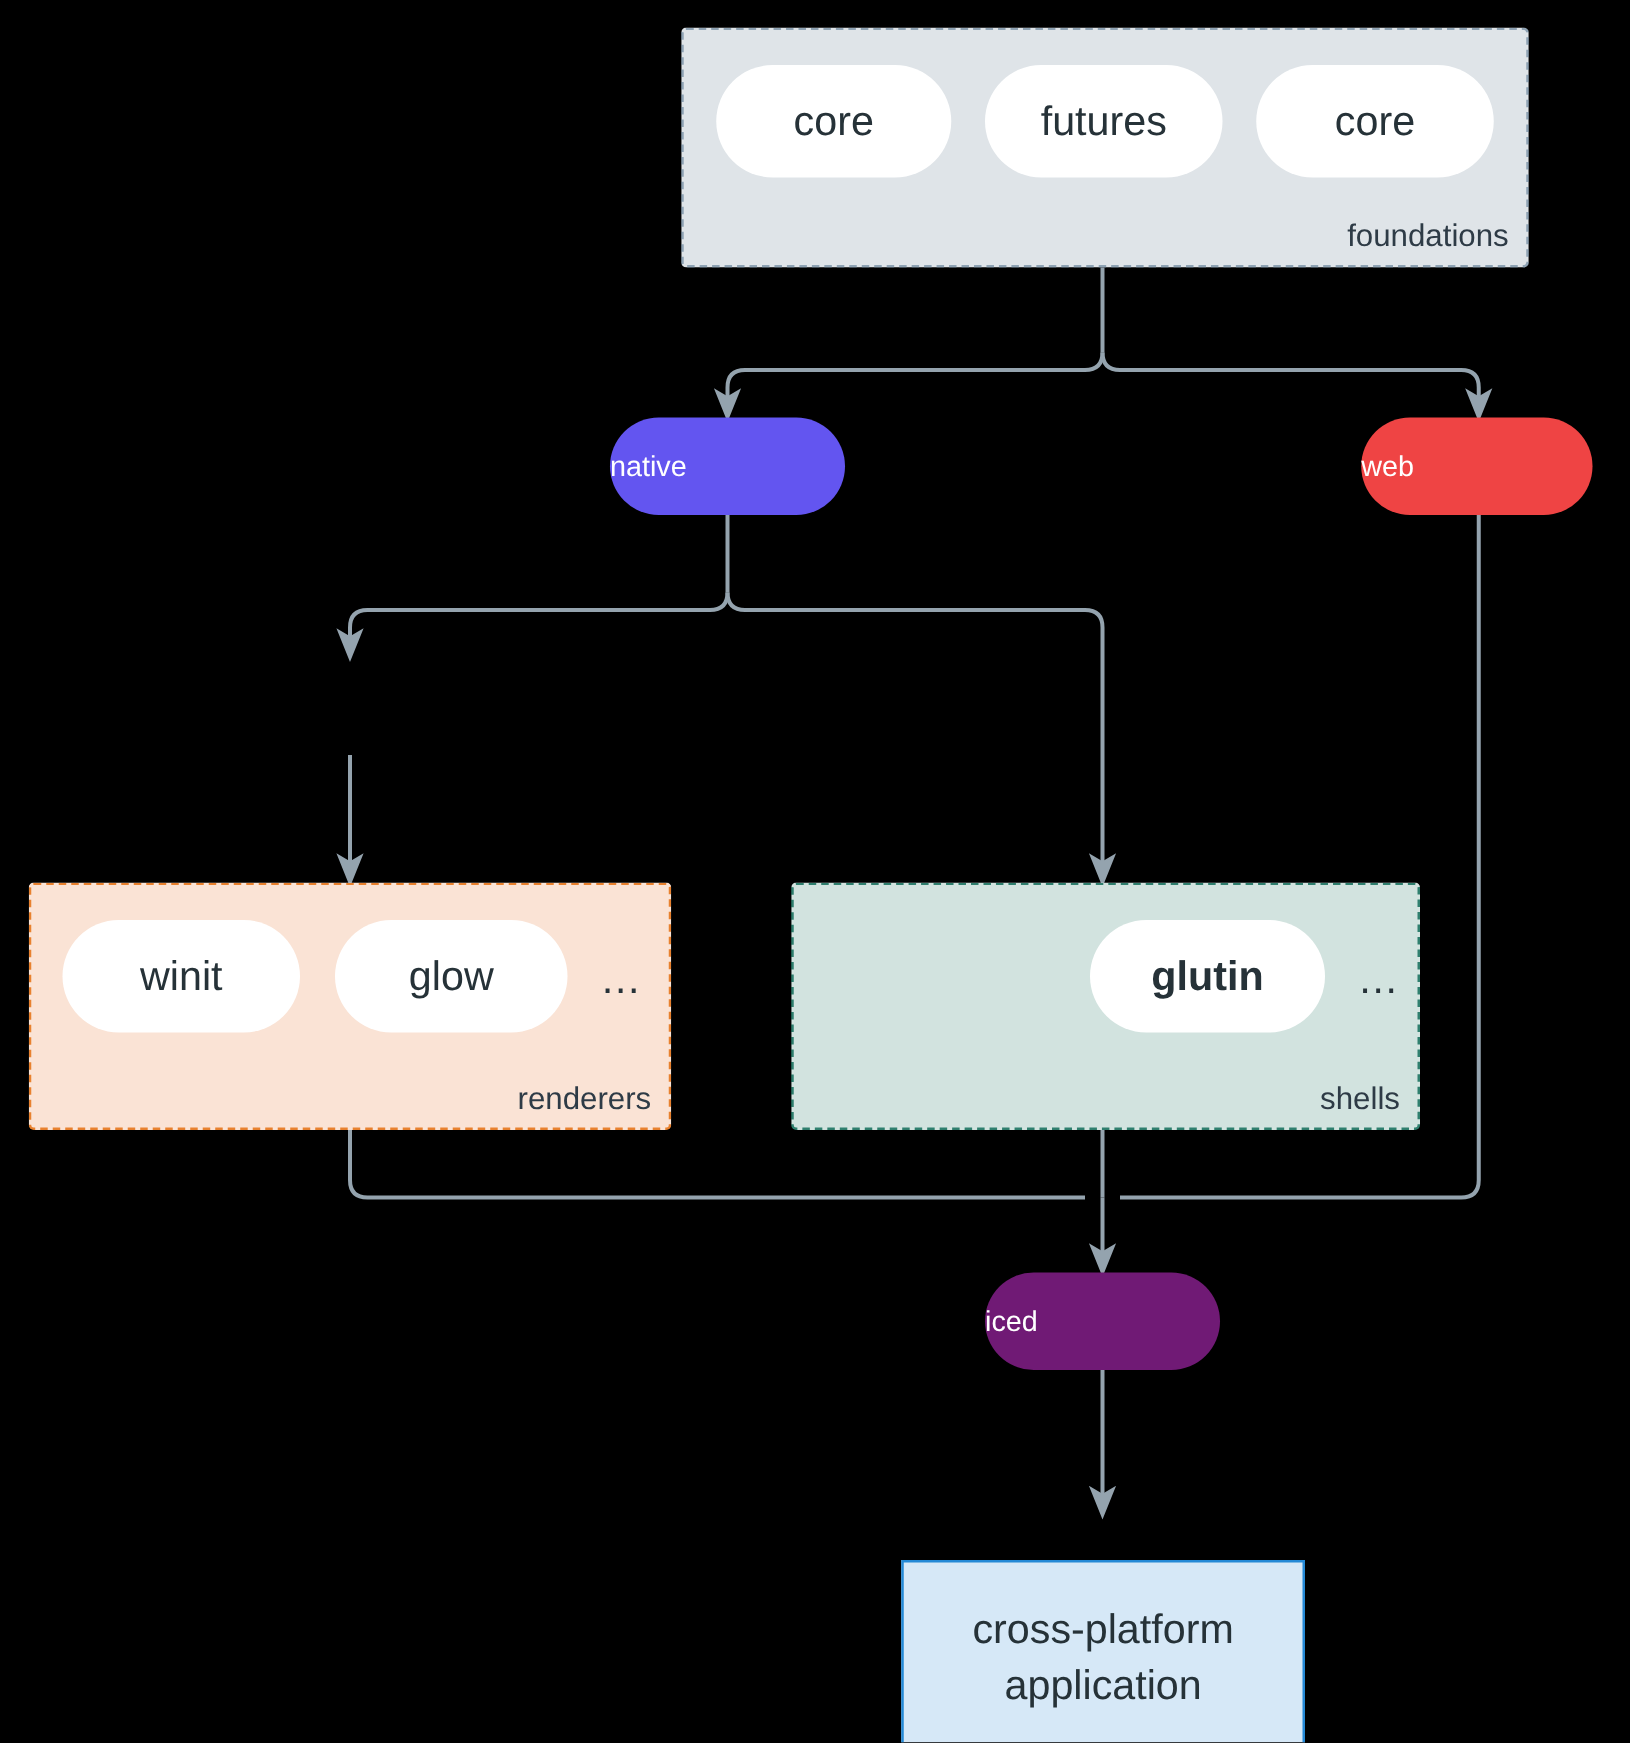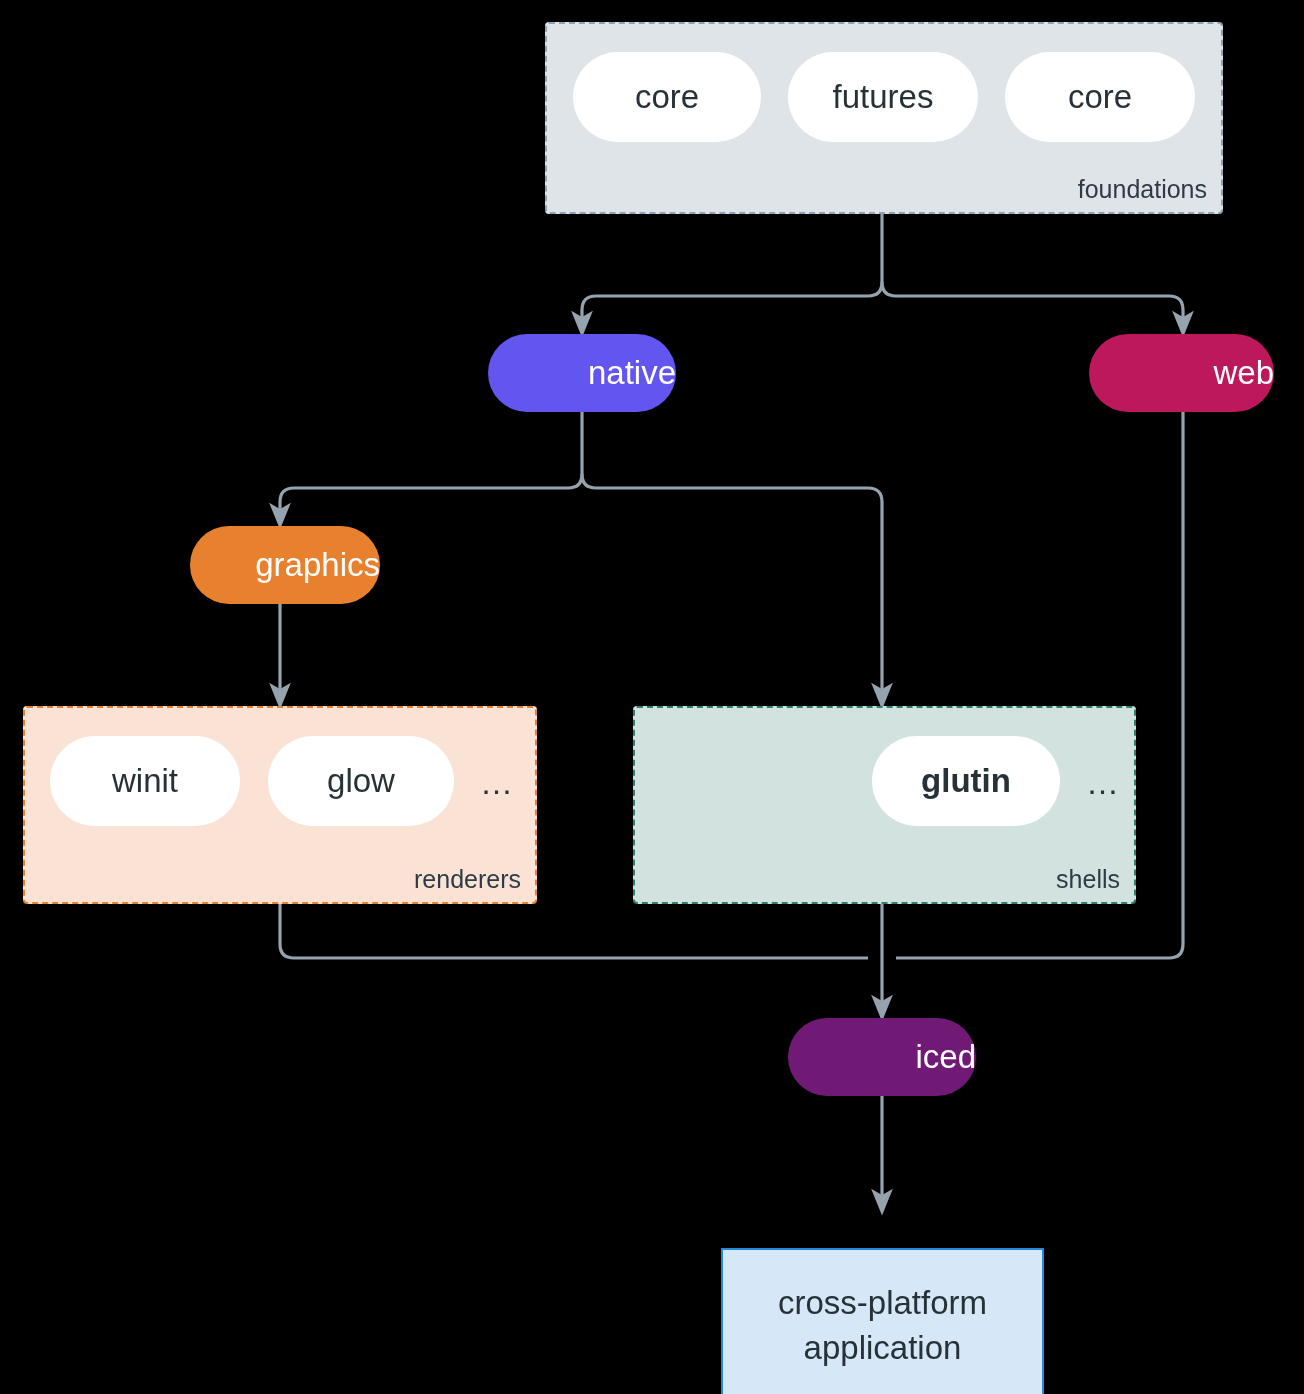--- a/index.html
+++ b/index.html
@@ -50,24 +50,24 @@
   .pill-white {
     background: #ffffff;
     color: #263238;
     font-size: 33px;
   }
   .node-pill {
     position: absolute;
     box-sizing: border-box;
     display: flex;
     align-items: center;
-    justify-content: flex-end;
+    justify-content: flex-start;
     border-radius: 999px;
     color: #ffffff;
-    font-size: 33px;
+    font-size: 23px;
     white-space: nowrap;
   }
   .ellipsis {
     position: absolute;
     font-size: 33px;
     color: #263238;
     letter-spacing: 1px;
     white-space: nowrap;
   }
   .rect-node {
@@ -126,27 +126,24 @@
   <div class="pill pill-white" style="left:788px; top:52px; width:190px; height:90px;">
     <span>futures</span>
   </div>
   <div class="pill pill-white" style="left:1005px; top:52px; width:190px; height:90px;">
     <span>core</span>
   </div>
 
   <div class="node-pill" style="left:488px; top:334px; width:188px; height:78px; background:#6355f0;">
     <span>native</span>
   </div>
-  <div class="node-pill" style="left:1089px; top:334px; width:185px; height:78px; background:#be185d;">
+  <div class="node-pill" style="left:1089px; top:334px; width:185px; height:78px; background:#ef4444;">
     <span>web</span>
   </div>
 
-  <div class="node-pill" style="left:190px; top:526px; width:190px; height:78px; background:#e8812e;">
-    <span>graphics</span>
-  </div>
 
   <div class="group-box" style="left:23px; top:706px; width:514px; height:198px;
               background:#fae3d5; border:2.5px dashed #e8812e;">
     <div class="group-label">renderers</div>
   </div>
   <div class="pill pill-white" style="left:50px; top:736px; width:190px; height:90px;">
     <span>winit</span>
   </div>
   <div class="pill pill-white" style="left:268px; top:736px; width:186px; height:90px;">
     <span>glow</span>

